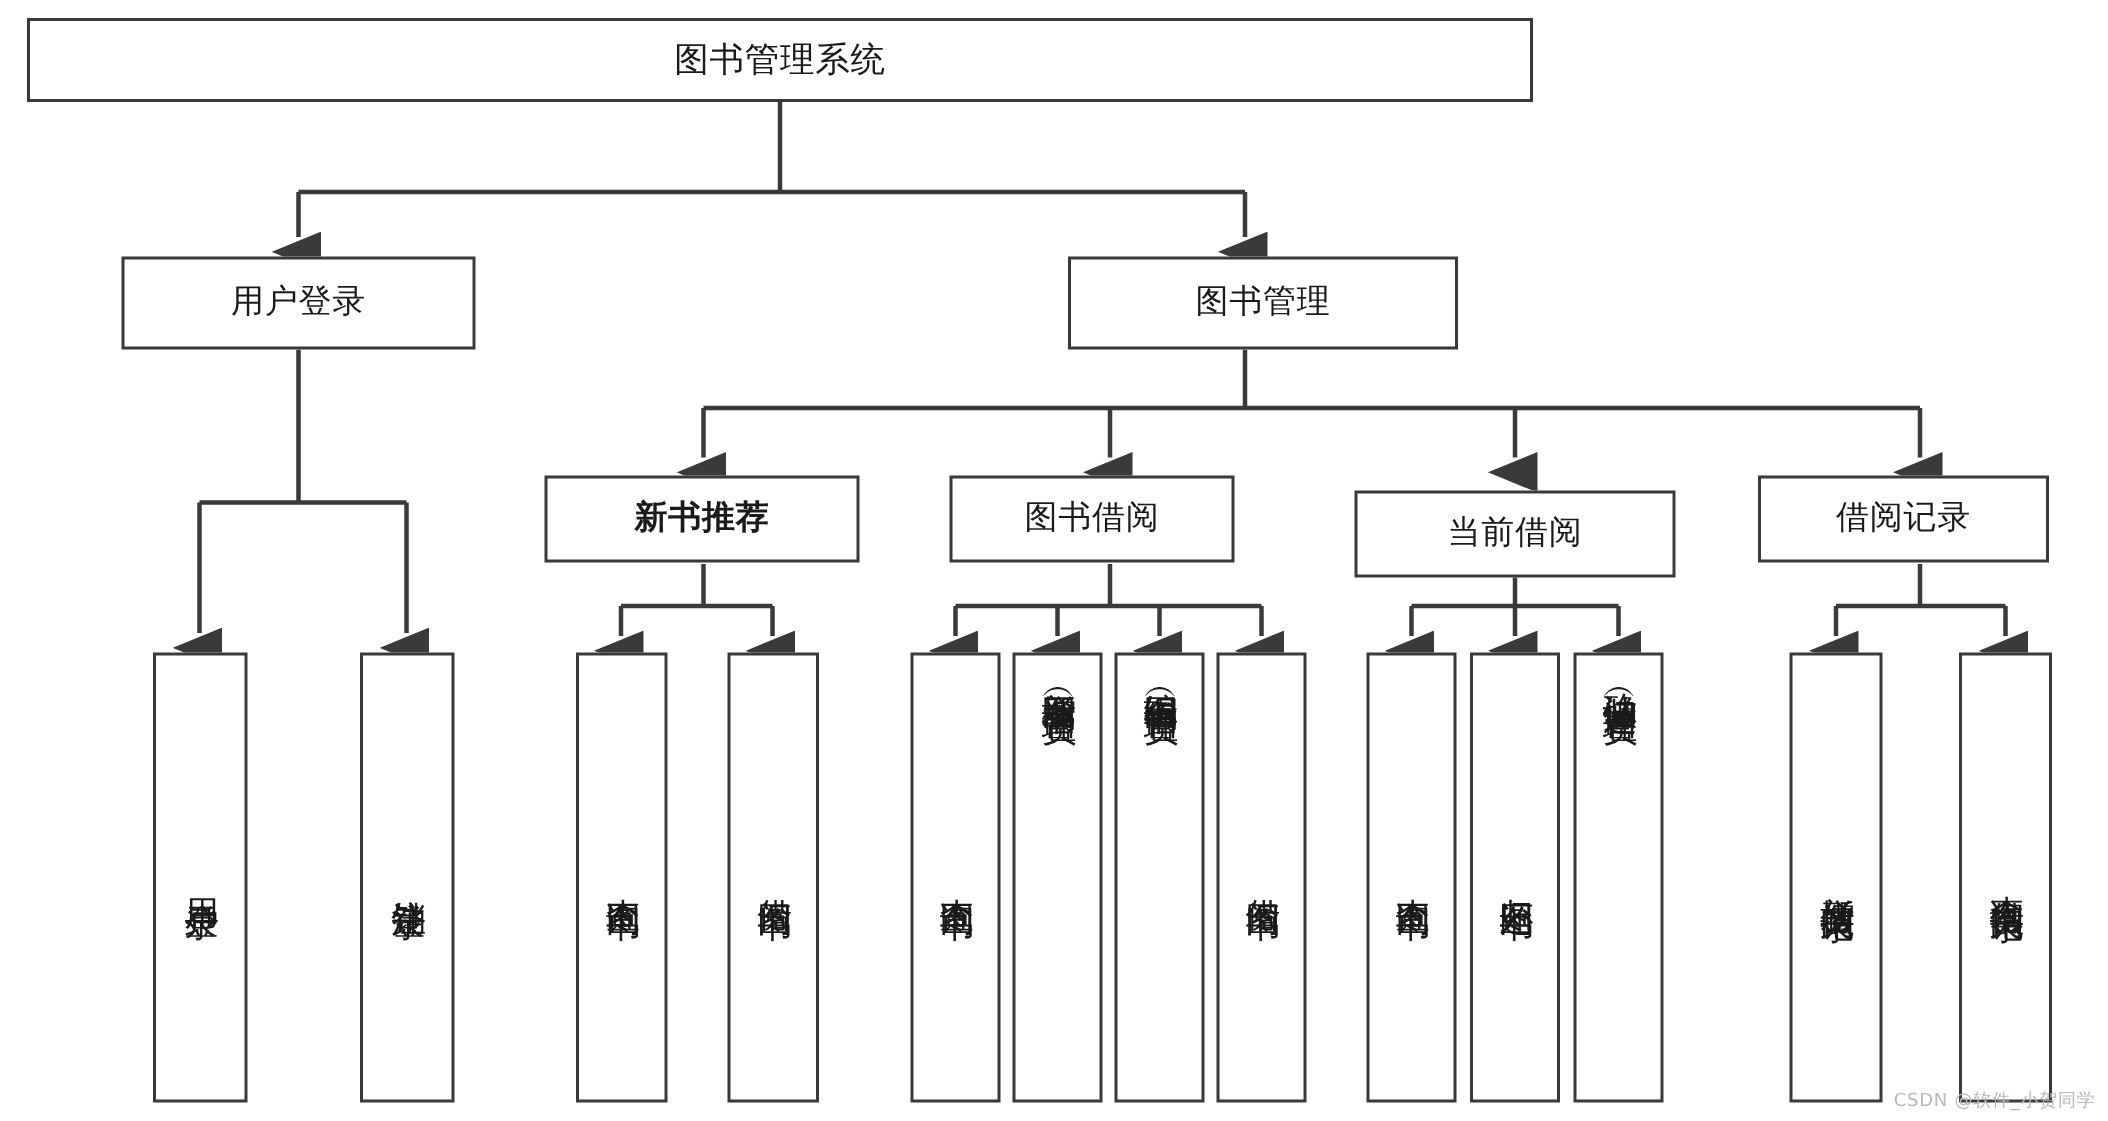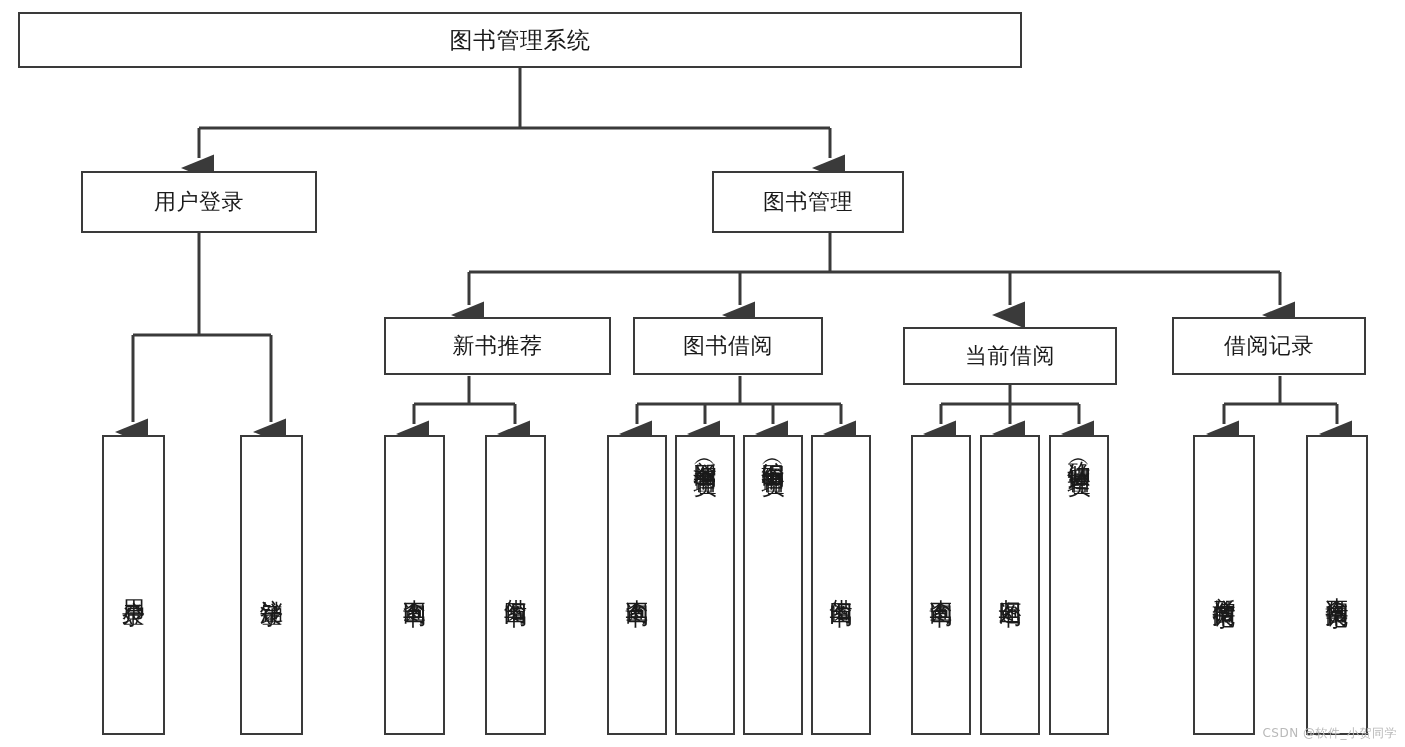--- a/index.html
+++ b/index.html
@@ -130,25 +130,25 @@
     </g>
   </svg>
 
   <div class="node node-h node-root" style="left:18px; top:12px; width:1004px; height:56px;">
     <span class="node-label">图书管理系统</span>
   </div>
 
   <div class="node node-h" style="left:81px; top:171px; width:236px; height:62px;">
     <span class="node-label">用户登录</span>
   </div>
-  <div class="node node-h" style="left:712px; top:171px; width:192px; height:62px;">
+  <div class="node node-h" style="left:712px; top:171px; width:260px; height:62px;">
     <span class="node-label">图书管理</span>
   </div>
 
-  <div class="node node-h" style="left:384px; top:317px; width:227px; height:58px;">
+  <div class="node node-h" style="left:363px; top:317px; width:210px; height:58px;font-weight:bold;">
     <span class="node-label">新书推荐</span>
   </div>
   <div class="node node-h" style="left:633px; top:317px; width:190px; height:58px;">
     <span class="node-label">图书借阅</span>
   </div>
   <div class="node node-h" style="left:903px; top:327px; width:214px; height:58px;">
     <span class="node-label">当前借阅</span>
   </div>
   <div class="node node-h" style="left:1172px; top:317px; width:194px; height:58px;">
     <span class="node-label">借阅记录</span>

